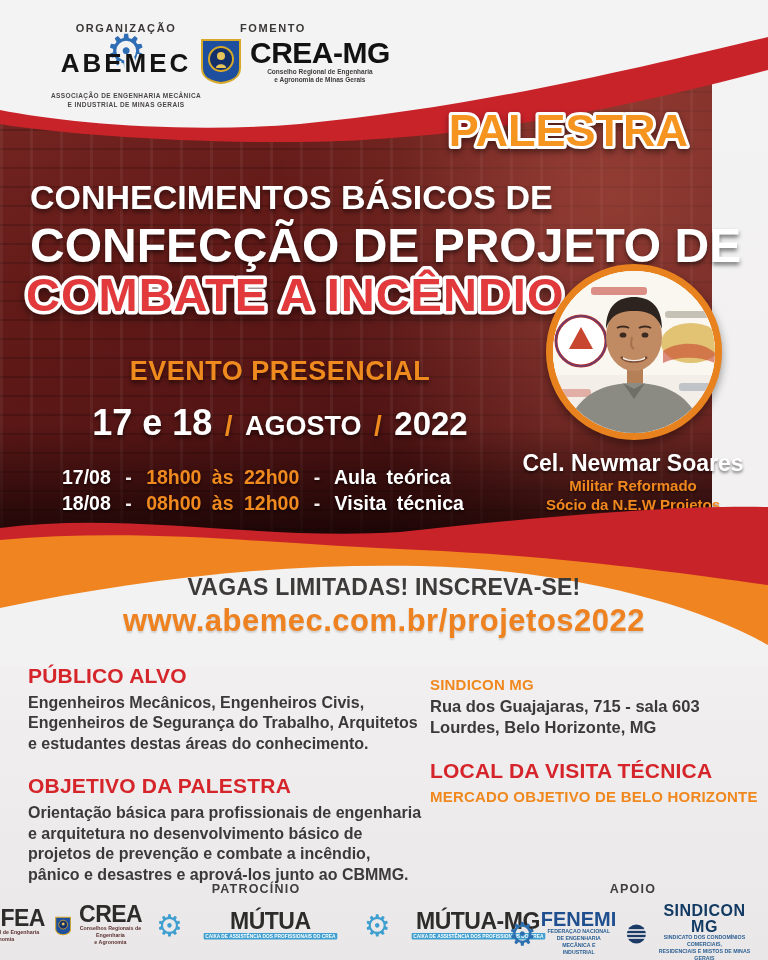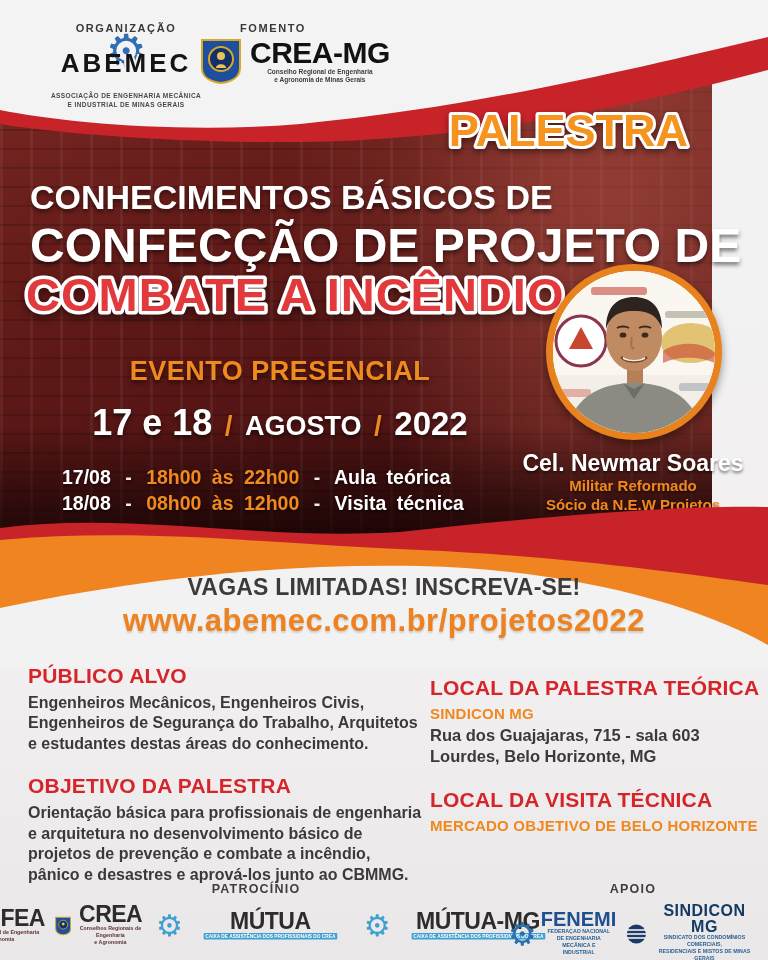--- a/index.html
+++ b/index.html
@@ -218,21 +218,20 @@
 Engenheiros de Segurança do Trabalho, Arquitetos
 e estudantes destas áreas do conhecimento.</p>
     <h3 class="sec-heading sec-gap">OBJETIVO DA PALESTRA</h3>
     <p class="sec-body">Orientação básica para profissionais de engenharia
 e arquitetura no desenvolvimento básico de
 projetos de prevenção e combate a incêndio,
 pânico e desastres e aprová-los junto ao CBMMG.</p>
   </div>
 
   <div class="col-right">
-    <h3 class="sec-heading">LOCAL DA PALESTRA TEÓRICA</h3>
     <p class="venue">SINDICON MG</p>
     <p class="addr">Rua dos Guajajaras, 715 - sala 603
 Lourdes, Belo Horizonte, MG</p>
     <h3 class="sec-heading sec-gap">LOCAL DA VISITA TÉCNICA</h3>
     <p class="venue">MERCADO OBJETIVO DE BELO HORIZONTE</p>
   </div>
 
   <div class="patrocinio">
     <div class="footer-label">PATROCÍNIO</div>
     <div class="logo-row">

